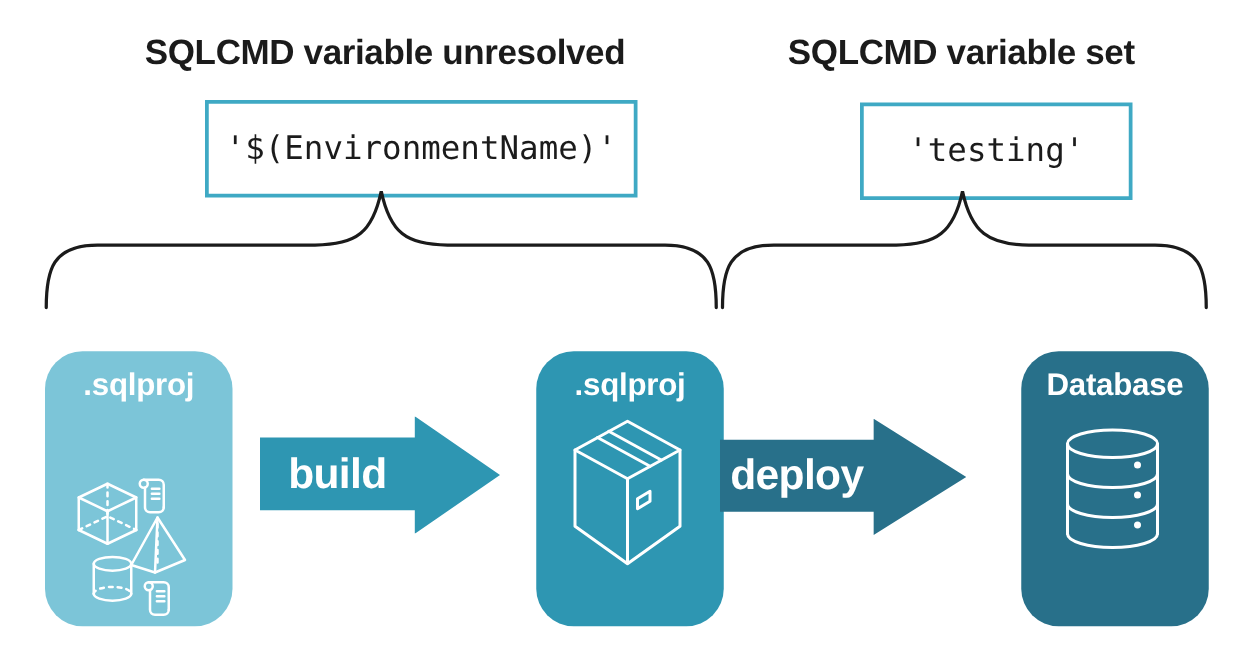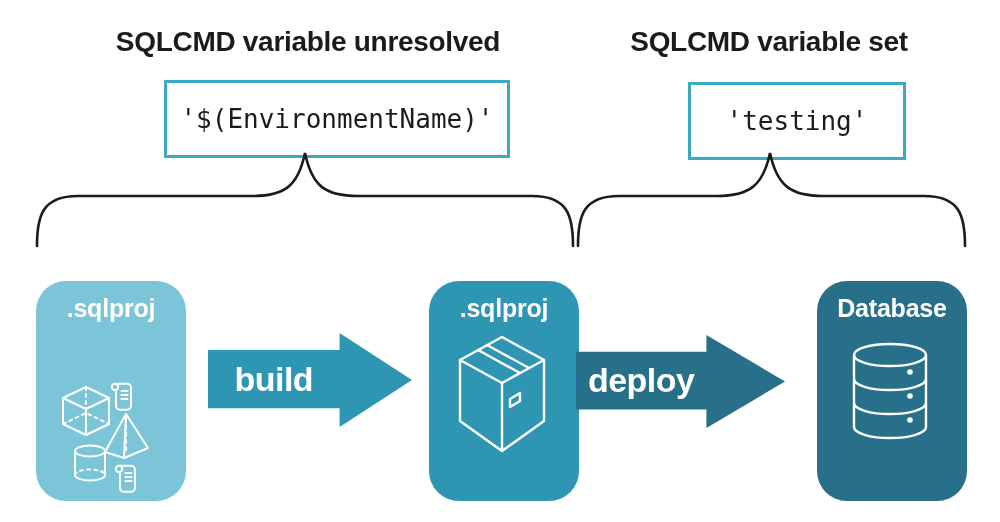--- a/index.html
+++ b/index.html
@@ -30,21 +30,21 @@
   .card.dacpac{left:429px;background:var(--teal_card);}
   .card.database{left:817px;background:var(--dark_card);}
   .card .title{margin-top:13px;text-align:center;font-weight:bold;font-size:25px;color:#fff;
                letter-spacing:-.2px;}
   .card svg{position:absolute;}
   .icon-stroke{fill:none;stroke:#fff;stroke-width:2.4;stroke-linecap:round;stroke-linejoin:round;}
   .icon-stroke-thin{fill:none;stroke:#fff;stroke-width:2;stroke-linecap:round;stroke-linejoin:round;}
   .dashed{stroke-dasharray:3 4;}
 
   
-  .arrow{position:absolute;display:block;padding-left:12px;}
+  .arrow{position:absolute;display:block;}
   .arrow .shape{position:absolute;inset:0;}
   .arrow.build{left:208px;top:333px;width:192px;height:94px;}
   .arrow.build .shape{background:var(--teal_card);
       clip-path:polygon(0 18%,64.5% 18%,64.5% 0,100% 50%,64.5% 100%,64.5% 80%,0 80%);}
   .arrow.deploy{left:576px;top:335px;width:197px;height:93px;}
   .arrow.deploy .shape{background:var(--dark_card);
       clip-path:polygon(0 18%,62.4% 18%,62.4% 0,100% 50%,62.4% 100%,62.4% 80%,0 80%);}
   .arrow .lbl{position:absolute;left:0;top:18%;height:62%;display:flex;align-items:center;
       justify-content:center;font-weight:bold;font-size:34px;color:#fff;letter-spacing:-.5px;}
   .arrow.build .lbl{width:64.5%;}

